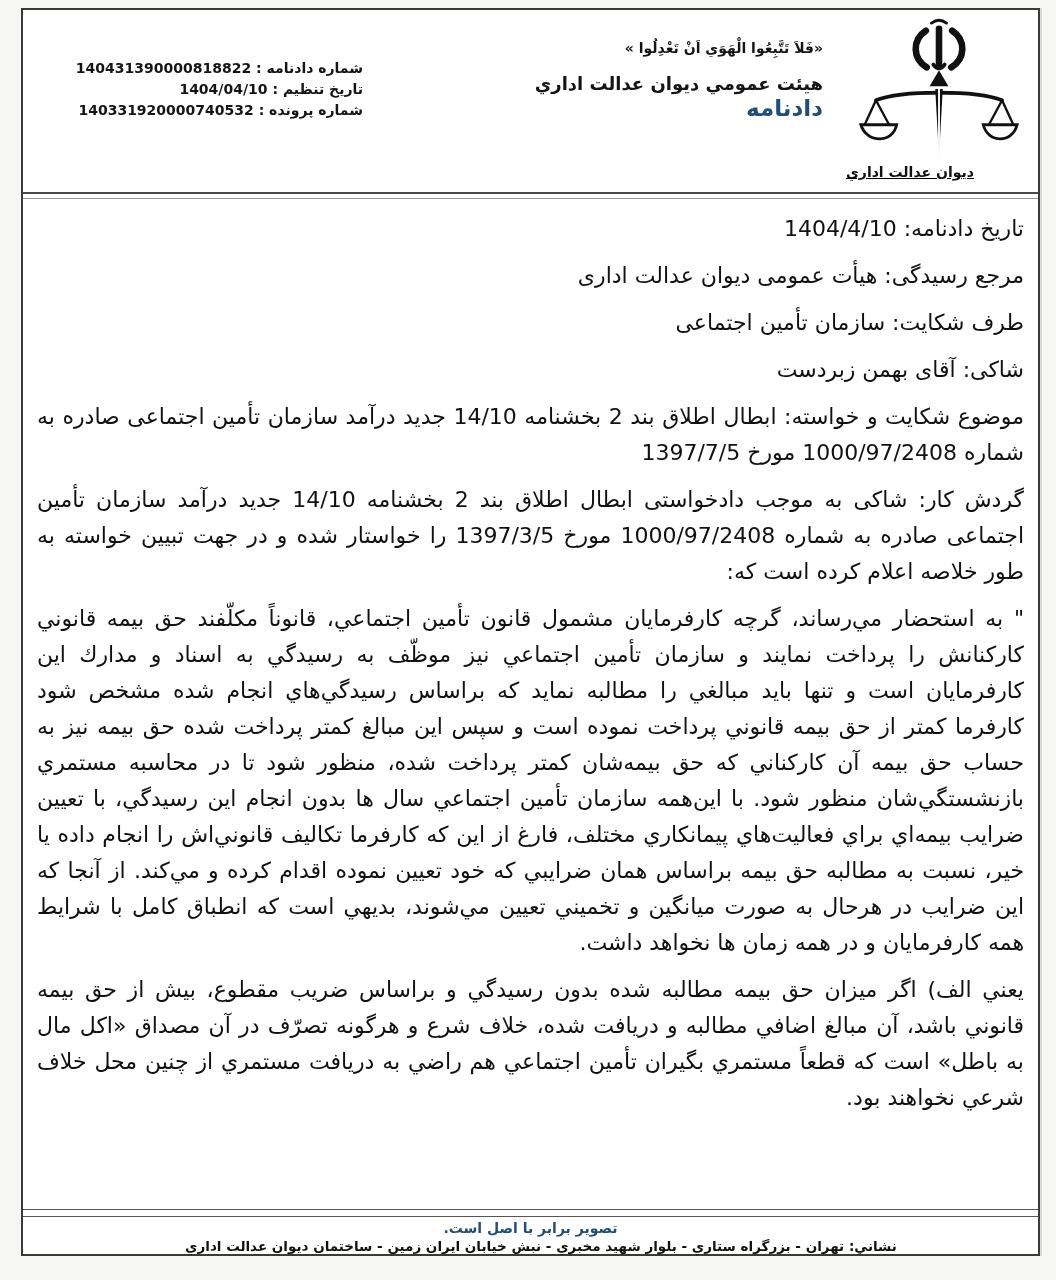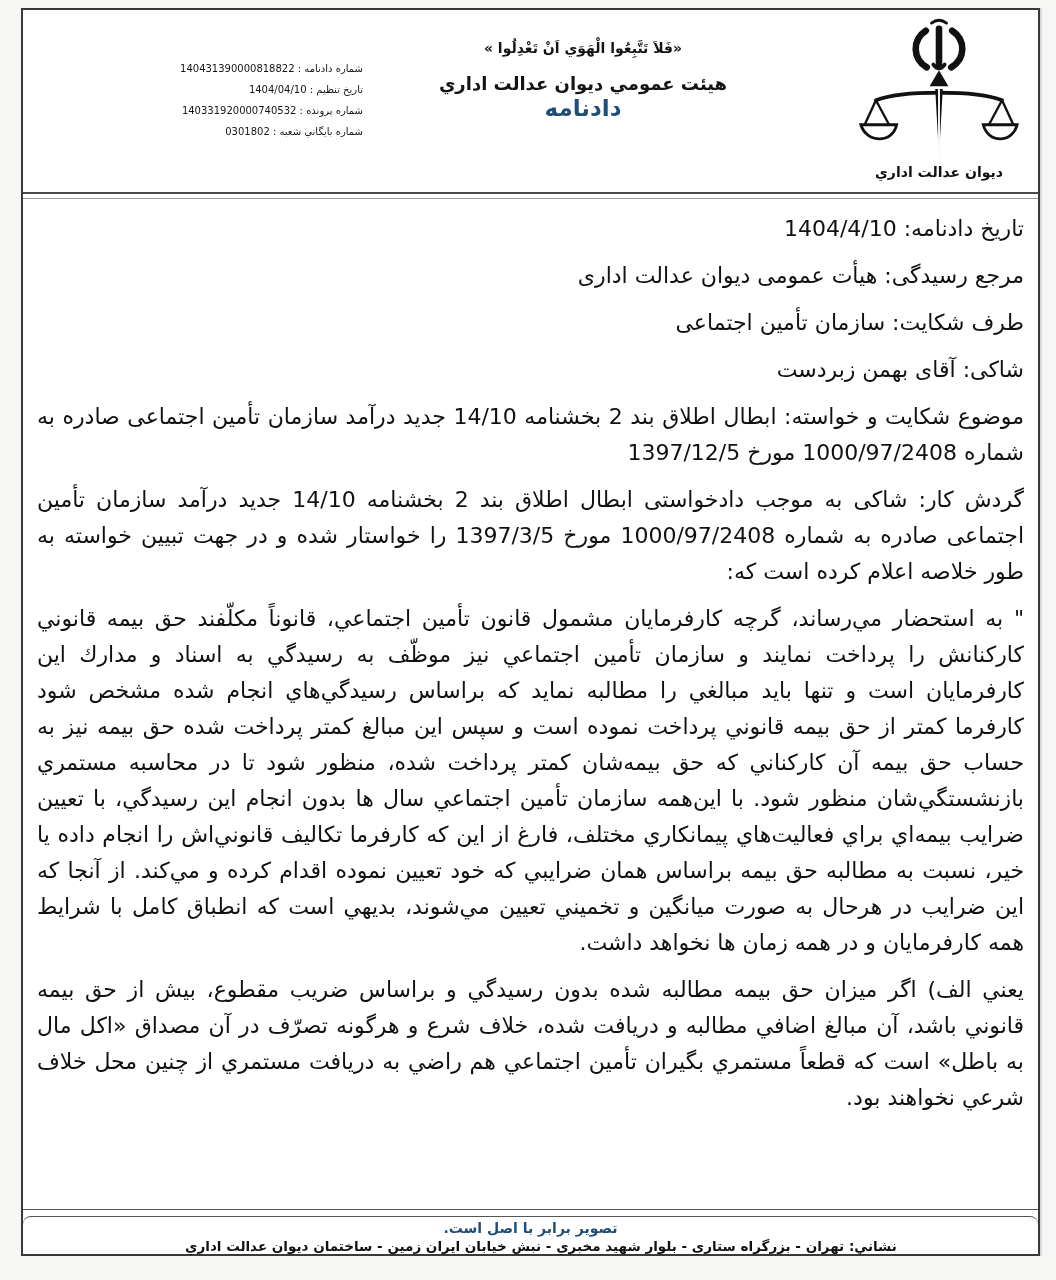--- a/index.html
+++ b/index.html
@@ -35,31 +35,31 @@
     flex: 0 0 auto;
     height: 5px;
     border-bottom: 1px solid #9a9a9a;
   }
   .header-numbers {
     position: absolute;
     top: 48px; left: 38px;
     width: 302px;
     direction: rtl;
     text-align: right;
-    font-weight: normal;
-    font-size: 10px;
+    font-weight: bold;
+    font-size: 14px;
     line-height: 21px;
     color: #141414;
     white-space: nowrap;
   }
   .header-center {
     position: absolute;
     top: 0; left: 320px;
     width: 480px;
-    text-align: center;
+    text-align: right;
     direction: rtl;
     color: #141414;
   }
   .verse {
     margin-top: 30px;
     font-size: 14px;
     font-weight: bold;
   }
   .authority {
     margin-top: 17px;
@@ -69,21 +69,22 @@
   .doc-type {
     margin-top: 1px;
     font-size: 23px;
     font-weight: bold;
     color: var(--navy, #1f4e79);
   }
   .header-logo {
     position: absolute;
     top: 4px; right: 6px;
     width: 186px;
-    text-align: center;
+    text-align: left;
+    text-decoration: underline;
   }
   .header-logo svg { display: block; margin: 0 auto; }
   .logo-caption {
     margin-top: 0px;
     font-size: 14px;
     font-weight: bold;
     direction: rtl;
     color: #111;
   }
   
@@ -101,21 +102,20 @@
   .doc-body p.meta { text-align: right; }
   .doc-body p.just { text-align: justify; }
   
   .footer-gap { flex: 0 0 auto; height: 6px; }
   .footer {
     flex: 0 0 auto;
     border-top: 1px solid #555;
     padding-top: 3px;
     text-align: center;
     direction: rtl;
-    border-radius: 8px;
   }
   .stamp {
     font-size: 14px;
     font-weight: bold;
     color: var(--navy, #1f4e79);
   }
   .address {
     margin-top: 2px;
     font-size: 13.5px;
     font-weight: bold;
@@ -128,21 +128,20 @@
 
 <div class="page">
   <div class="doc">
 
     <div class="header">
 
       <div class="header-numbers">
         <div>شماره دادنامه : 140431390000818822</div>
         <div>تاريخ تنظيم : 1404/04/10</div>
         <div>شماره پرونده : 140331920000740532</div>
-        <div>شماره بايگاني شعبه : 0301802</div>
       </div>
 
       <div class="header-center">
         <div class="verse">«فَلاَ تَتَّبِعُوا الْهَوَي اَنْ تَعْدِلُوا »</div>
         <div class="authority">هيئت عمومي ديوان عدالت اداري</div>
         <div class="doc-type">دادنامه</div>
       </div>
 
       <div class="header-logo">
         <svg width="160" height="150" viewBox="0 0 170 152" fill="none" stroke="#111" stroke-linecap="round">
@@ -173,21 +172,21 @@
       </div>
     </div>
 
     <div class="header-divider"></div>
 
     <div class="doc-body">
       <p class="meta">تاریخ دادنامه: 1404/4/10</p>
       <p class="meta">مرجع رسیدگی: هیأت عمومی دیوان عدالت اداری</p>
       <p class="meta">طرف شکایت: سازمان تأمین اجتماعی</p>
       <p class="meta">شاکی: آقای بهمن زبردست</p>
-      <p class="just">موضوع شکایت و خواسته: ابطال اطلاق بند 2 بخشنامه 14/10 جدید درآمد سازمان تأمین اجتماعی صادره به شماره 1000/97/2408 مورخ 1397/12/5</p>
+      <p class="just">موضوع شکایت و خواسته: ابطال اطلاق بند 2 بخشنامه 14/10 جدید درآمد سازمان تأمین اجتماعی صادره به شماره 1000/97/2408 مورخ 1397/7/5</p>
       <p class="just">گردش کار: شاکی به موجب دادخواستی ابطال اطلاق بند 2 بخشنامه 14/10 جدید درآمد سازمان تأمین اجتماعی صادره به شماره 1000/97/2408 مورخ 1397/3/5 را خواستار شده و در جهت تبیین خواسته به طور خلاصه اعلام کرده است که:</p>
       <p class="just">" به استحضار مي‌رساند، گرچه کارفرمايان مشمول قانون تأمين اجتماعي، قانوناً مکلّفند حق بيمه قانوني کارکنانش را پرداخت نمايند و سازمان تأمين اجتماعي نيز موظّف به رسيدگي به اسناد و مدارك اين کارفرمايان است و تنها بايد مبالغي را مطالبه نمايد که براساس رسيدگي‌هاي انجام شده مشخص شود کارفرما کمتر از حق بيمه قانوني پرداخت نموده است و سپس اين مبالغ کمتر پرداخت شده حق بيمه نيز به حساب حق بيمه آن کارکناني که حق بيمه‌شان کمتر پرداخت شده، منظور شود تا در محاسبه مستمري بازنشستگي‌شان منظور شود. با اين‌همه سازمان تأمين اجتماعي سال ها بدون انجام اين رسيدگي، با تعيين ضرايب بيمه‌اي براي فعاليت‌هاي پيمانکاري مختلف، فارغ از اين که کارفرما تکاليف قانوني‌اش را انجام داده يا خير، نسبت به مطالبه حق بيمه براساس همان ضرايبي که خود تعيين نموده اقدام کرده و مي‌کند. از آنجا که اين ضرايب در هرحال به صورت ميانگين و تخميني تعيين مي‌شوند، بديهي است که انطباق کامل با شرايط همه کارفرمايان و در همه زمان ها نخواهد داشت.</p>
       <p class="just">يعني الف) اگر ميزان حق بيمه مطالبه شده بدون رسيدگي و براساس ضريب مقطوع، بيش از حق بيمه قانوني باشد، آن مبالغ اضافي مطالبه و دريافت شده، خلاف شرع و هرگونه تصرّف در آن مصداق «اکل مال به باطل» است که قطعاً مستمري بگيران تأمين اجتماعي هم راضي به دريافت مستمري از چنين محل خلاف شرعي نخواهند بود.</p>
     </div>
 
     <div class="footer-gap"></div>
 
     <div class="footer">
       <div class="stamp">تصویر برابر با اصل است.</div>
       <div class="address">نشاني:  تهران - بزرگراه ستاري - بلوار شهيد مخبري - نبش خيابان ايران زمين - ساختمان ديوان عدالت اداري</div>

